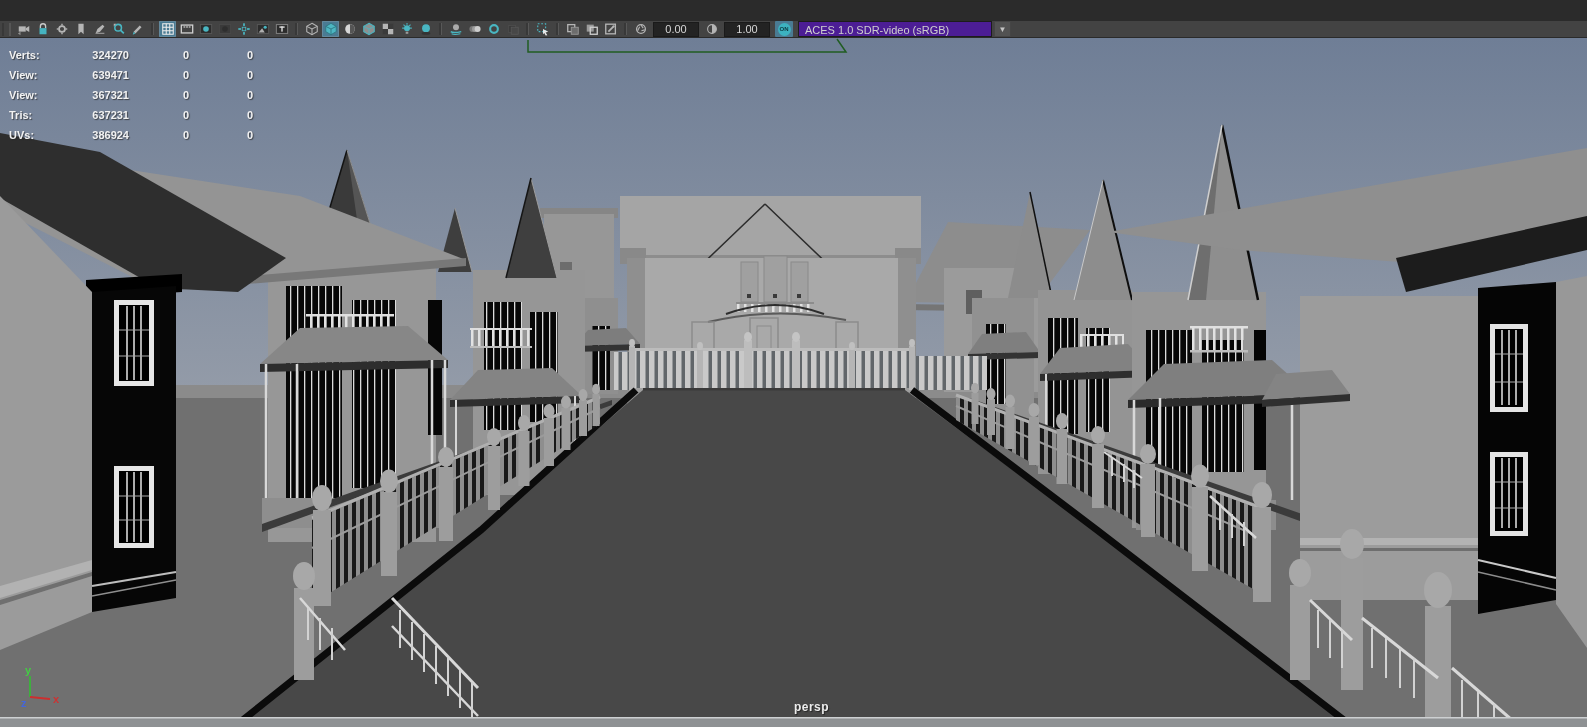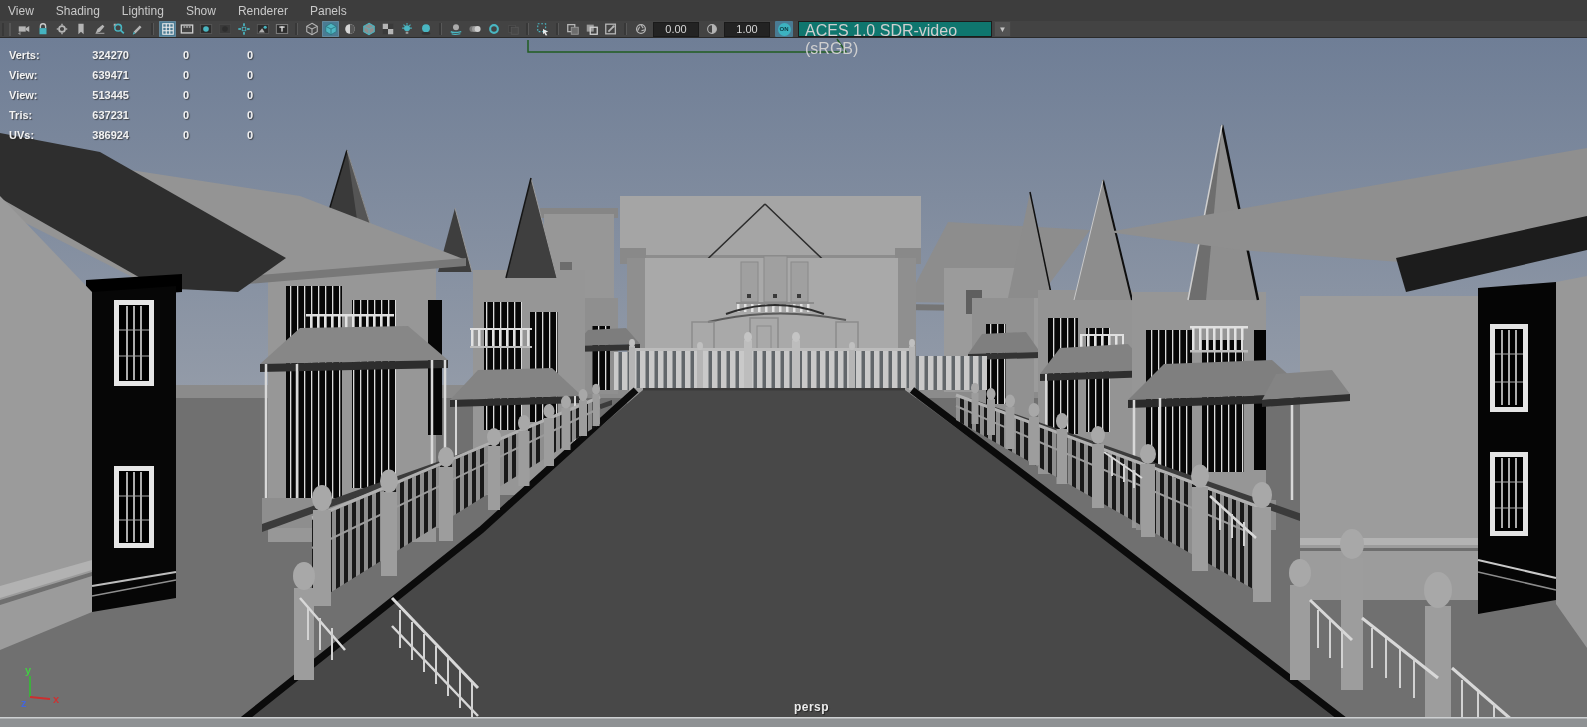--- a/index.html
+++ b/index.html
@@ -11,46 +11,38 @@
   
   .toolbar{position:absolute;top:21px;left:0;width:1587px;height:17px;background:#434343;border-bottom:1px solid #2a2a2a;display:flex;align-items:center;z-index:30;padding-left:1px;box-sizing:border-box;}
   .grip{width:5px;height:13px;border-left:2px solid #383838;border-right:2px solid #565656;margin:0 3px 0 1px;}
   .sep{width:2px;height:12px;background:#383838;border-right:1px solid #585858;margin:0 4px;}
   .tbtn{width:17px;height:16px;display:flex;align-items:center;justify-content:center;border-radius:1px;margin:0 1px;}
   .tbtn svg{width:14px;height:14px;display:block;}
   .tbtn.active{background:#4a7b93;box-shadow:inset 0 0 0 1px #63889c;}
   .tfield{width:44px;height:13px;background:#232323;border:1px solid #1a1a1a;color:#d6d6d6;font-size:11px;font-family:"Liberation Sans",sans-serif;text-align:center;padding:0;margin:8px 3px;}
   .onbtn{width:18px;height:16px;background:#4a7b93;border-radius:1px;display:flex;align-items:center;justify-content:center;margin:0 2px;}
   .oncirc{width:13px;height:13px;border-radius:50%;background:#3cb2c0;color:#0d3a40;font-size:6px;font-weight:bold;display:flex;align-items:center;justify-content:center;}
-  .vt-select{width:186px;height:14px;background:#0f766e;border:1px solid #1c1c1c;color:#cfcfcf;font-size:16px;display:flex;align-items:flex-start;padding-left:6px;margin-left:3px;}
+  .vt-select{width:186px;height:14px;background:#4c1d95;border:1px solid #1c1c1c;color:#cfcfcf;font-size:11px;display:flex;align-items:flex-end;padding-left:6px;margin-left:3px;}
   .vt-arrow{width:15px;height:14px;background:#525252;border:1px solid #454545;color:#c4c4c4;font-size:8px;display:flex;align-items:center;justify-content:center;margin-left:2px;}
   
   .viewport{position:absolute;top:38px;left:0;width:1587px;height:689px;z-index:1;}
   .scene{position:absolute;inset:0;display:block;}
   .hud{position:absolute;top:3px;left:9px;color:#f2f2f2;font-size:11px;font-weight:bold;text-shadow:1px 1px 1px rgba(40,40,40,.7);}
   .hud-row{display:flex;height:20px;align-items:flex-end;}
   .hud-label{width:58px;}
   .hud-v1{width:62px;text-align:right;}
   .hud-v2{width:60px;text-align:right;}
   .hud-v3{width:64px;text-align:right;}
   .persp-label{position:absolute;left:50%;transform:translateX(-50%);bottom:13px;color:#ececec;font-size:12px;font-weight:bold;letter-spacing:.5px;text-shadow:1px 1px 1px rgba(0,0,0,.5);padding-left:36px;}
 </style>
 </head>
 <body>
 
 <div class="app">
 
-  <div class="menubar">
-    <span class="menu-item">View</span>
-    <span class="menu-item">Shading</span>
-    <span class="menu-item">Lighting</span>
-    <span class="menu-item">Show</span>
-    <span class="menu-item">Renderer</span>
-    <span class="menu-item">Panels</span>
-  </div>
 
   <div class="toolbar">
     <div class="grip"></div>
 
     <span class="tbtn">
         <svg viewBox="0 0 16 16">
           <rect x="2" y="5" width="8" height="6" fill="#b5b5b5"></rect>
           <polygon points="10,7 14,4.5 14,11.5 10,9" fill="#b5b5b5"></polygon>
           <polygon points="1,13 4,11 4,15" fill="#8f8f8f"></polygon>
         </svg>
@@ -700,21 +692,21 @@
           <span class="hud-v3">0</span>
         </div>
       <div class="hud-row">
           <span class="hud-label">View:</span>
           <span class="hud-v1">639471</span>
           <span class="hud-v2">0</span>
           <span class="hud-v3">0</span>
         </div>
       <div class="hud-row">
           <span class="hud-label">View:</span>
-          <span class="hud-v1">513445</span>
+          <span class="hud-v1">367321</span>
           <span class="hud-v2">0</span>
           <span class="hud-v3">0</span>
         </div>
       <div class="hud-row">
           <span class="hud-label">Tris:</span>
           <span class="hud-v1">637231</span>
           <span class="hud-v2">0</span>
           <span class="hud-v3">0</span>
         </div>
       <div class="hud-row">

